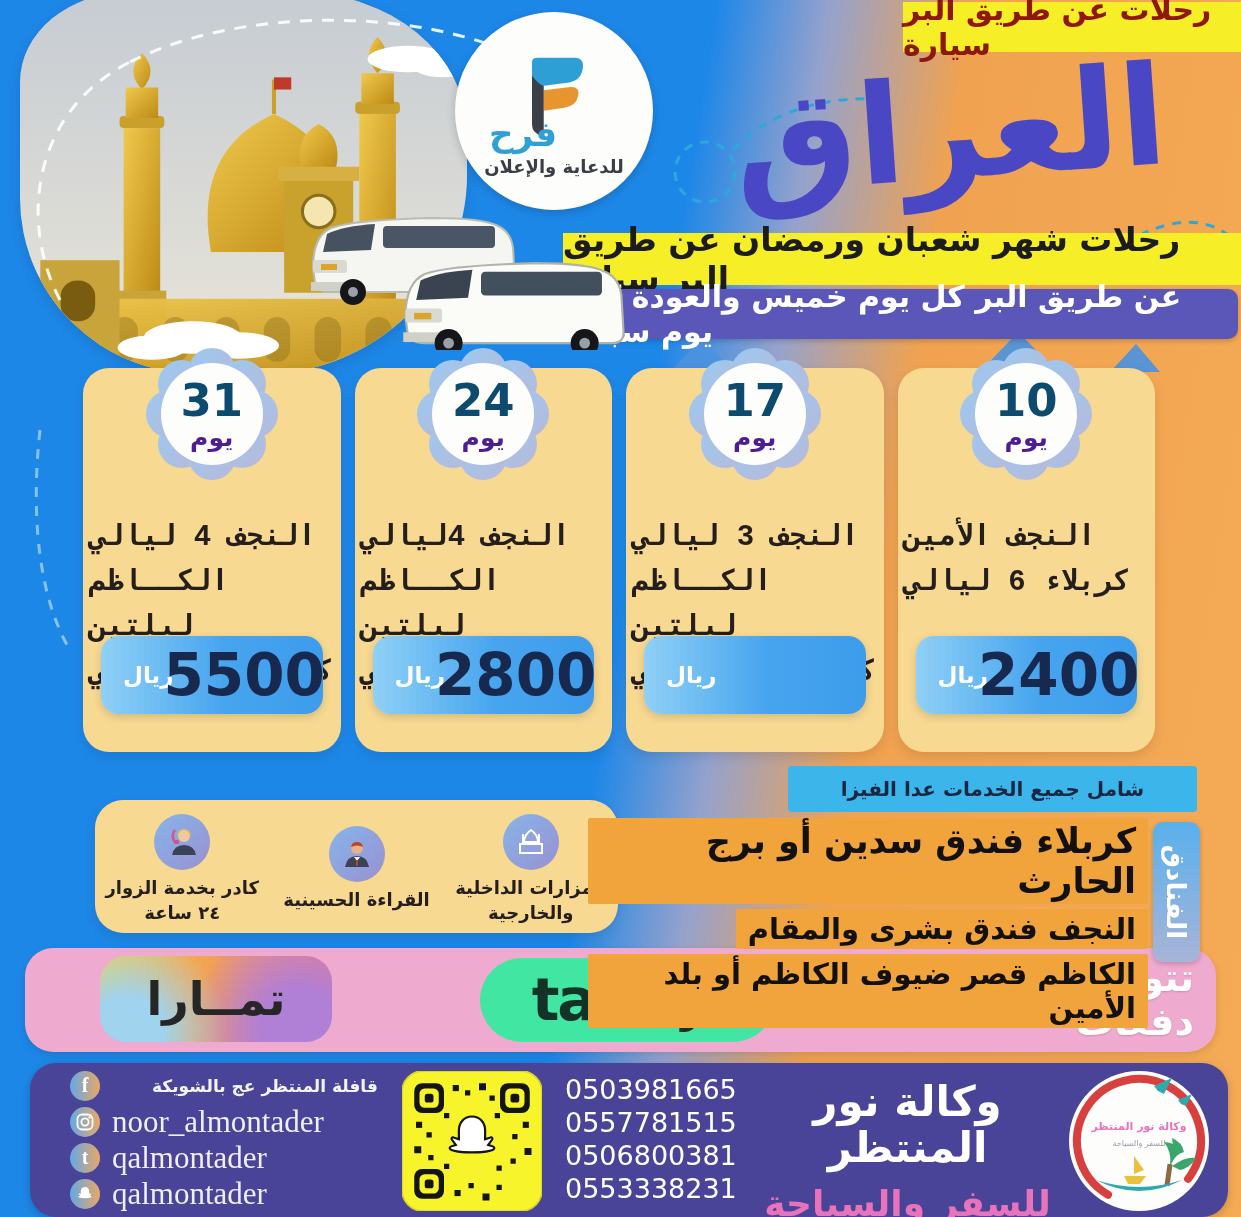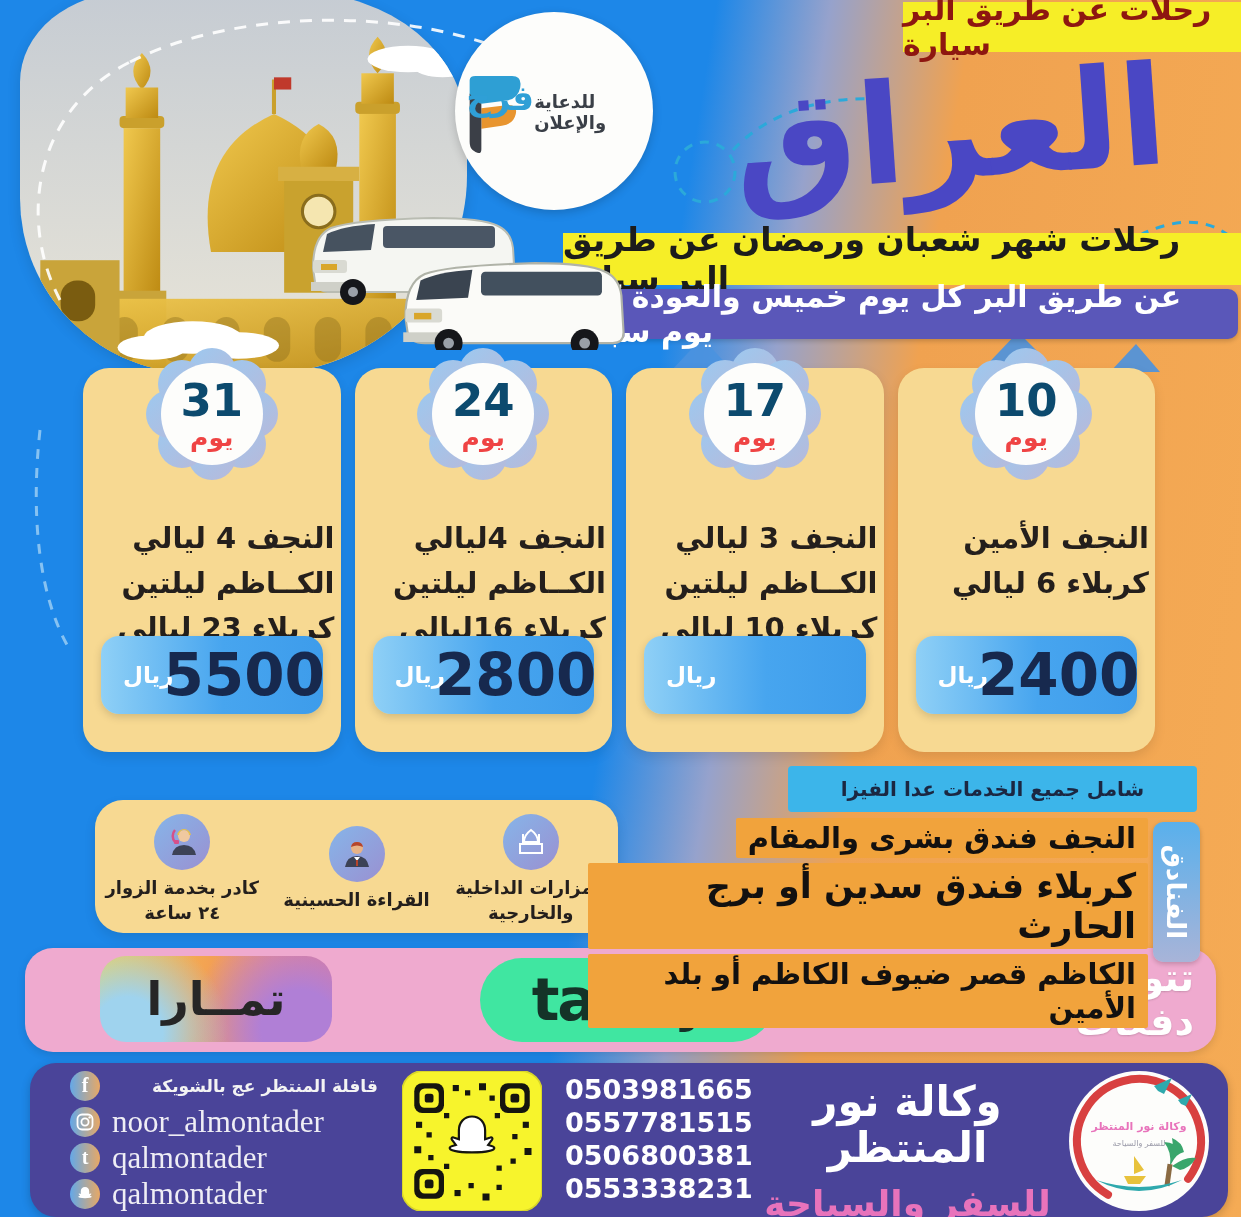--- a/index.html
+++ b/index.html
@@ -18,21 +18,21 @@
 
   
   .deco{left:0;top:0;width:1241px;height:1217px;z-index:2;pointer-events:none;}
 
   
   .vans{left:283px;top:178px;width:350px;height:172px;z-index:5;}
   .vans svg{width:100%;height:100%;display:block;}
 
   
   .brand-logo{left:455px;top:12px;width:198px;height:198px;border-radius:50%;background:#fdfdfb;
-    z-index:6;display:flex;flex-direction:row;align-items:center;justify-content:center;
+    z-index:6;display:flex;flex-direction:column;align-items:center;justify-content:center;
     box-shadow:0 3px 10px rgba(0,0,0,.18);}
   .brand-logo .mono{width:86px;height:88px;margin-top:6px;}
   .brand-name{font-size:34px;font-weight:700;color:#2f9fd6;margin-top:-26px;margin-left:-62px;}
   .brand-tag{font-size:18px;font-weight:700;color:#3a3f47;margin-top:2px;}
 
   
   .route-banner{left:903px;top:2px;width:338px;height:50px;background:#f6ee27;z-index:4;
     display:flex;align-items:center;justify-content:center;font-size:30px;font-weight:700;color:#8e1710;}
   .country-title{left:745px;top:28px;width:410px;height:205px;z-index:3;display:flex;align-items:center;justify-content:center;
     font-size:138px;font-weight:700;color:#4a47c4;transform:rotate(-4deg);letter-spacing:-4px;}
@@ -44,22 +44,22 @@
   .triangles{left:640px;top:330px;width:520px;height:42px;z-index:2;opacity:.9;}
 
   
   .cards{left:83px;top:368px;width:1072px;height:384px;z-index:7;display:flex;flex-direction:row;gap:14px;direction:rtl;}
   .card{position:relative;flex:1;background:#f7d992;border-radius:26px;box-shadow:0 5px 12px rgba(0,0,0,.10);}
   .badge{position:absolute;top:-20px;left:50%;transform:translateX(-50%);width:132px;height:132px;}
   .badge svg{position:absolute;inset:0;}
   .badge-circle{position:absolute;inset:15px;background:#fdfdfb;border-radius:50%;
     display:flex;flex-direction:column;align-items:center;justify-content:center;}
   .badge-days{font-size:45px;font-weight:700;color:#0c4a6e;line-height:1;}
-  .badge-unit{font-size:25px;font-weight:700;color:#ef4444;margin-top:2px;line-height:1;}
-  .card-lines{position:absolute;top:148px;left:6px;right:6px;text-align:right;direction:rtl;}
+  .badge-unit{font-size:25px;font-weight:700;color:#4c1d95;margin-top:2px;line-height:1;}
+  .card-lines{position:absolute;top:148px;left:6px;right:6px;text-align:left;direction:rtl;font-family:Liberation Mono, monospace;}
   .card-line{font-size:29px;font-weight:700;color:#241f1c;line-height:1.55;}
   .price-pill{position:absolute;left:18px;right:18px;bottom:38px;height:78px;border-radius:18px;direction:ltr;
     background:linear-gradient(90deg,#8fd0f6,#47a5ef 55%,#3d9ceb);display:flex;align-items:center;
     box-shadow:0 3px 8px rgba(0,0,0,.15);}
   .price-cur{font-size:23px;font-weight:700;color:#ffffff;margin-left:22px;}
   .price-val{flex:1;text-align:center;font-size:58px;font-weight:700;color:#17294e;margin-left:-10px;}
 
   
   .services{left:95px;top:800px;width:523px;height:133px;background:#f7d992;border-radius:28px;z-index:7;
     display:flex;direction:rtl;align-items:center;box-shadow:0 5px 12px rgba(0,0,0,.10);}
@@ -102,21 +102,21 @@
   .footer{left:30px;top:1063px;width:1198px;height:154px;background:#4a4499;border-radius:26px;z-index:8;
     box-shadow:0 3px 10px rgba(0,0,0,.2);}
   .socials{position:absolute;left:40px;top:6px;display:flex;flex-direction:column;gap:3px;}
   .social-row{display:flex;align-items:center;gap:12px;height:33px;}
   .social-icon{width:30px;height:30px;border-radius:50%;background:linear-gradient(90deg,#64a8e8,#e8a864);
     display:flex;align-items:center;justify-content:center;color:#fff;flex:0 0 30px;}
   .social-handle-ar{font-size:17px;font-weight:700;color:#f3f3f3;direction:rtl;margin-left:40px;}
   .social-handle{font-size:31px;color:#efeef5;font-family:"Liberation Serif","DejaVu Serif",serif;}
   .qr{position:absolute;left:372px;top:8px;width:140px;height:140px;}
   .phones{position:absolute;left:535px;top:10px;width:185px;direction:ltr;}
-  .phone{font-size:27px;font-weight:700;color:#ffffff;line-height:33px;text-align:center;}
+  .phone{font-size:27px;font-weight:400;color:#ffffff;line-height:33px;}
   .agency-text{position:absolute;left:725px;top:16px;width:305px;text-align:center;direction:rtl;}
   .agency-name{font-size:42px;font-weight:700;color:#ffffff;line-height:1.1;}
   .agency-tagline{font-size:36px;font-weight:700;color:#e873bb;margin-top:12px;}
   .agency-logo{position:absolute;left:1036px;top:5px;width:146px;height:146px;}
 </style>
 </head>
 <body>
 
 <div class="poster">
 
@@ -409,22 +409,22 @@
       </div>
       <div class="service-lines">
         <div class="service-line">كادر بخدمة الزوار</div>
         <div class="service-line">٢٤ ساعة</div>
       </div>
     </div>
   </div>
 
   <div class="abs note-blue">شامل جميع الخدمات عدا الفيزا</div>
   <div class="abs hotels">
+    <span class="hotel-line l1">كربلاء فندق سدين أو برج الحارث</span>
     <span class="hotel-line l2">النجف فندق بشرى والمقام</span>
-    <span class="hotel-line l1">كربلاء فندق سدين أو برج الحارث</span>
     <span class="hotel-line l3">الكاظم قصر ضيوف الكاظم أو بلد الأمين</span>
   </div>
   <div class="abs hotels-tab">
     <span>الفنادق</span>
   </div>
 
   <div class="abs pink-band">
     <div class="installments">تتوفر خدمة التقسيط 4 دفعات</div>
     <div class="tabby-chip">
       <span class="tabby-word">tabby</span>

